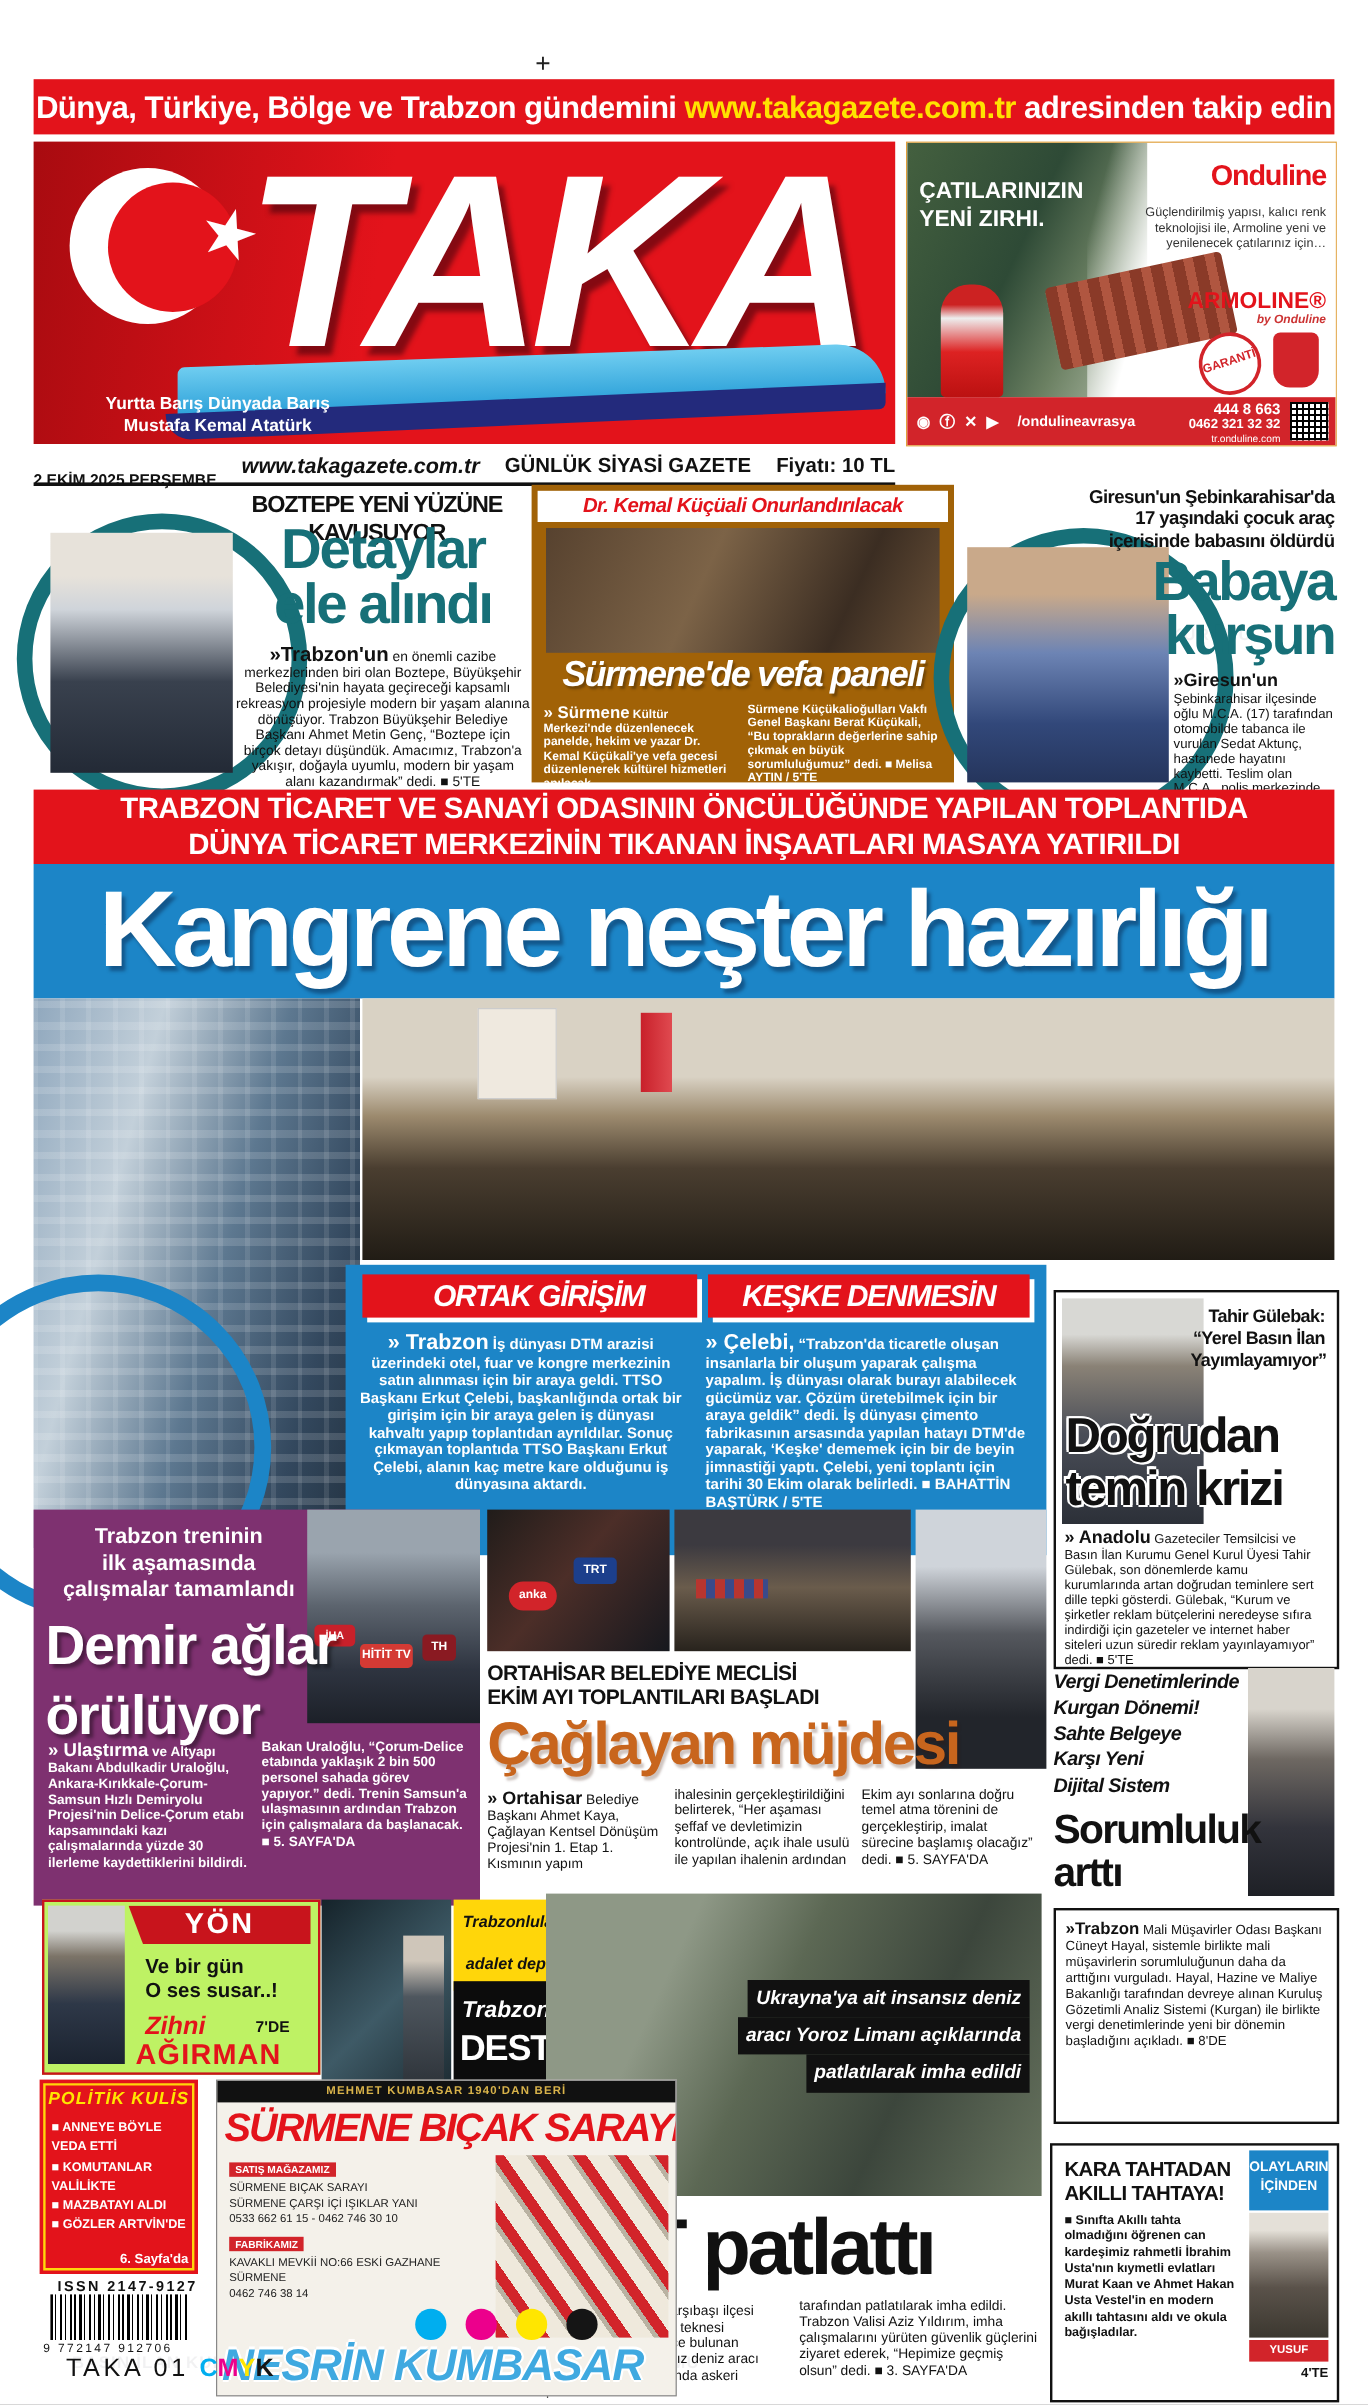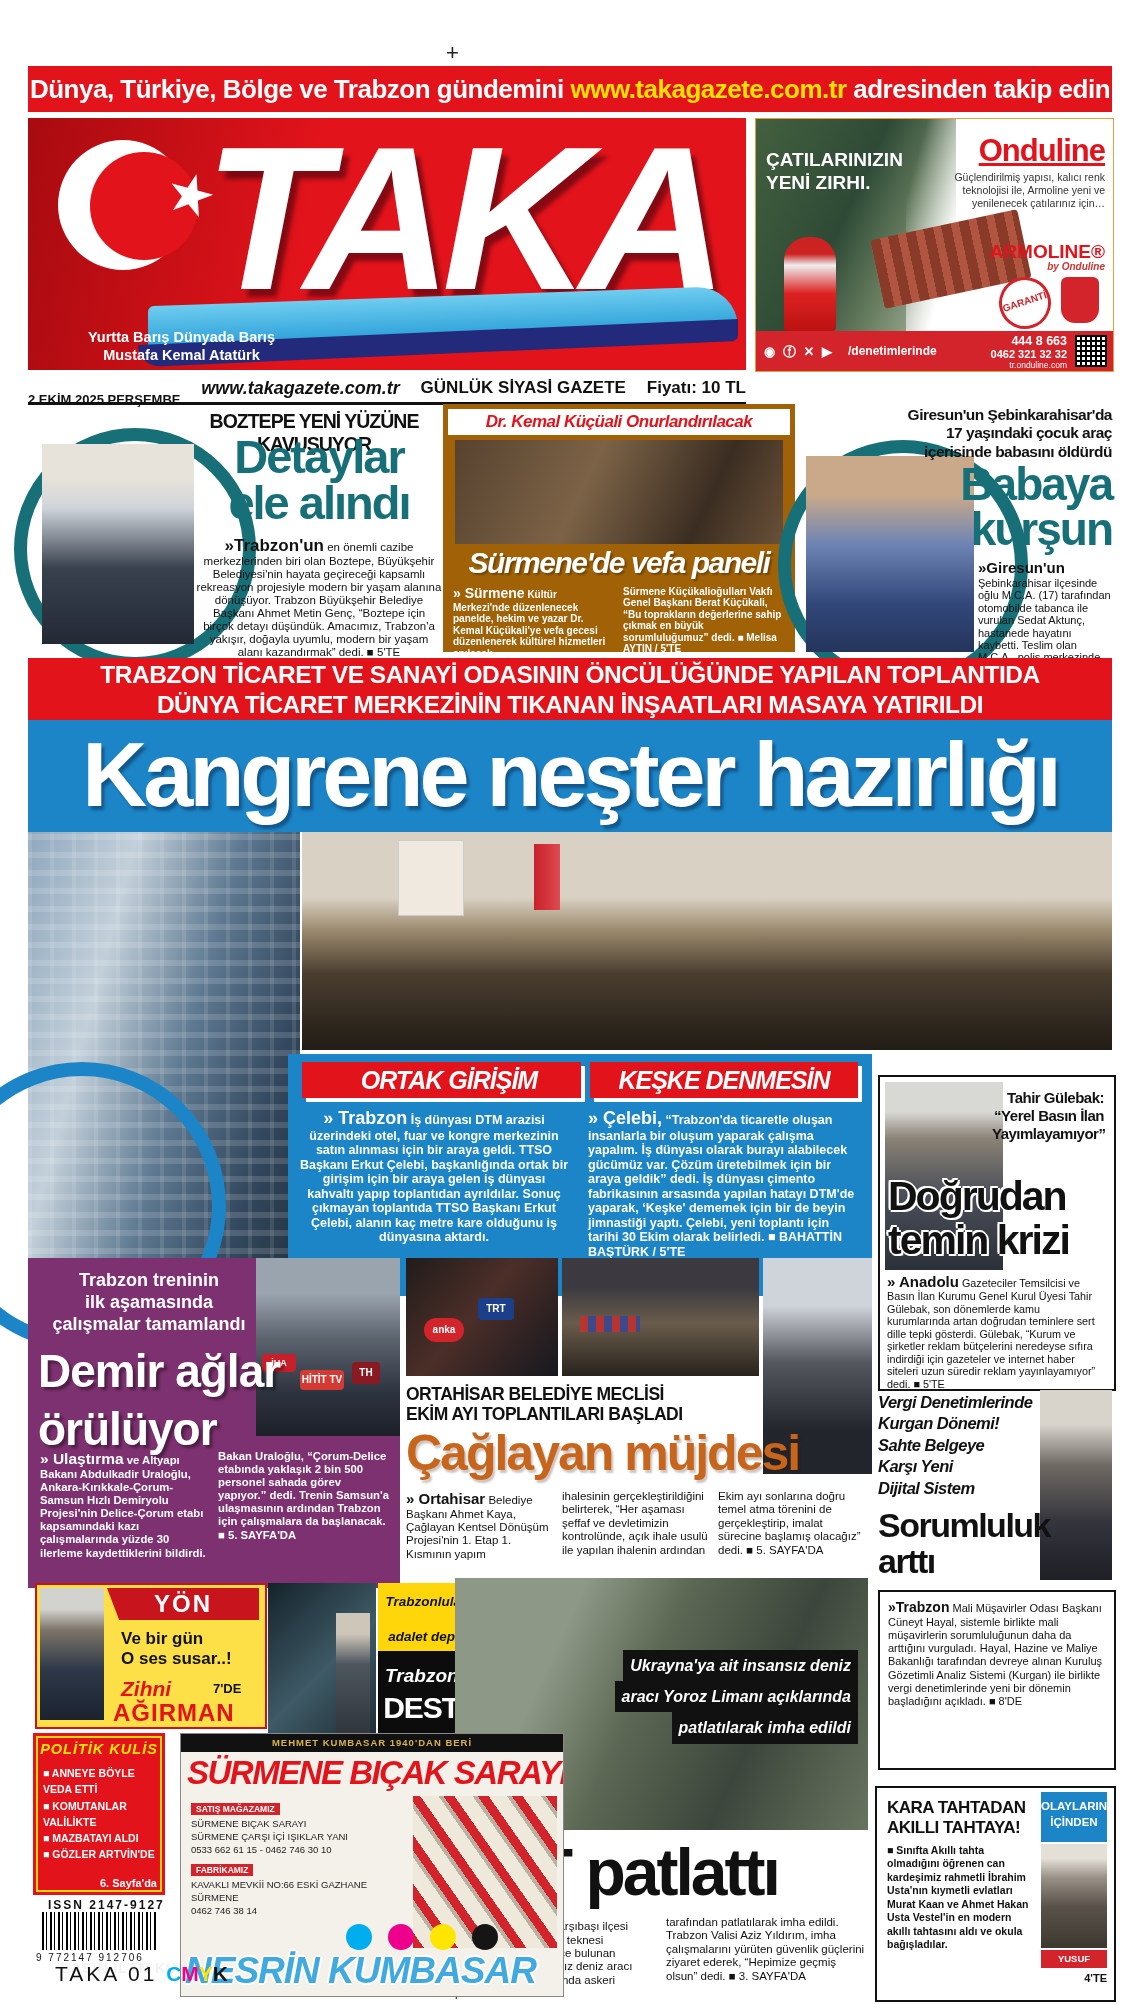--- a/index.html
+++ b/index.html
@@ -76,30 +76,30 @@
     <div class="abs" style="left:0;top:0;width:200px;height:212px;background:linear-gradient(115deg,#44603f,#2e4a36 45%,#6b8062 70%,#b9c4b2);"></div>
     <div class="abs" style="left:150px;top:0;width:210px;height:212px;background:linear-gradient(105deg,rgba(255,255,255,0) 0 8%,#fff 30%);"></div>
     <div class="abs b w" style="left:10px;top:30px;font-size:19px;line-height:1.2;">
       <div>ÇATILARINIZIN</div>
       <div>YENİ ZIRHI.</div>
     </div>
 
     <div class="abs" style="left:28px;top:118px;width:52px;height:94px;background:linear-gradient(180deg,#c22 0 18%,#eee 30%,#d22 60%,#b11);border-radius:24px 24px 4px 4px;"></div>
 
     <div class="abs" style="left:120px;top:105px;width:150px;height:70px;transform:rotate(-12deg);background:repeating-linear-gradient(90deg,#8a3a28 0 10px,#b05640 10px 18px);border-radius:4px;"></div>
-    <div class="abs b rt red" style="right:8px;top:14px;font-size:31px;letter-spacing:-1px;text-decoration:underline;">Onduline</div>
+    <div class="abs b rt red" style="right:8px;top:14px;font-size:24px;letter-spacing:-1px;">Onduline</div>
     <div class="abs rt" style="right:8px;top:52px;width:160px;font-size:10.5px;line-height:1.25;color:#333;">Güçlendirilmiş yapısı, kalıcı renk teknolojisi ile, Armoline yeni ve yenilenecek çatılarınız için…</div>
     <div class="abs b rt red" style="right:8px;top:122px;font-size:19px;">ARMOLINE®</div>
     <div class="abs b i rt" style="right:8px;top:142px;font-size:10px;color:#c33;">by Onduline</div>
     <div class="abs" style="right:62px;top:158px;width:46px;height:46px;border:3px solid #d2242a;border-radius:50%;transform:rotate(-18deg);color:#d2242a;font-weight:bold;font-size:10px;text-align:center;line-height:44px;background:#fff;">GARANTİ</div>
     <div class="abs" style="right:14px;top:158px;width:38px;height:46px;background:#d2242a;border-radius:6px 6px 14px 14px;"></div>
 
     <div class="abs" style="left:0;bottom:0;width:100%;height:40px;background:#d2242a;">
       <span class="abs w b" style="left:8px;top:12px;font-size:13px;letter-spacing:2px;">◉ ⓕ ✕ ▶</span>
-      <span class="abs w b" style="left:92px;top:13px;font-size:12px;">/denetimlerinde</span>
+      <span class="abs w b" style="left:92px;top:13px;font-size:12px;">/ondulineavrasya</span>
       <span class="abs w b rt" style="right:46px;top:3px;font-size:12.5px;">444 8 663</span>
       <span class="abs w b rt" style="right:46px;top:17px;font-size:11px;">0462 321 32 32</span>
       <span class="abs w rt" style="right:46px;top:29px;font-size:8.5px;">tr.onduline.com</span>
       <span class="abs qr" style="right:6px;top:4px;width:32px;height:32px;background-color:#fff;"></span>
     </div>
   </div>
 
   <div class="abs" style="left:28px;top:404px;width:412px;height:248px;">
     <div class="abs" style="left:-14px;top:24px;width:216px;height:216px;border-radius:50%;border:13px solid #177078;"></div>
     <div class="photo" style="left:14px;top:40px;width:152px;height:200px;background:linear-gradient(180deg,#e7e2da 0 18%,#cfd4da 32%,#39414e 62%,#232a36);"></div>
@@ -231,21 +231,21 @@
   <div class="photo" style="left:1040px;top:1390px;width:72px;height:190px;background:linear-gradient(180deg,#d8d4cc 0 18%,#6e6862 40%,#33343c 70%,#1e2026);"></div>
   <div class="abs b" style="left:878px;top:1506px;font-size:34px;letter-spacing:-1.5px;">Sorumluluk</div>
   <div class="abs b" style="left:878px;top:1542px;font-size:34px;letter-spacing:-1.5px;">arttı</div>
   <div class="abs" style="left:878px;top:1590px;width:234px;height:176px;border:2px solid #111;background:#fff;">
     <div class="abs" style="left:8px;top:7px;width:216px;font-size:11px;line-height:1.2;">
       <span class="b" style="font-size:14px;">»Trabzon</span>
       <span>Mali Müşavirler Odası Başkanı Cüneyt Hayal, sistemle birlikte mali müşavirlerin sorumluluğunun daha da arttığını vurguladı. Hayal, Hazine ve Maliye Bakanlığı tarafından devreye alınan Kuruluş Gözetimli Analiz Sistemi (Kurgan) ile birlikte vergi denetimlerinde yeni bir dönemin başladığını açıkladı. ■ 8'DE</span>
     </div>
   </div>
 
-  <div class="abs" style="left:35px;top:1583px;width:228px;height:142px;border:2px solid #c8141c;background:#fde047;">
+  <div class="abs" style="left:35px;top:1583px;width:228px;height:142px;border:2px solid #c8141c;background:#bef264;">
     <div class="photo" style="left:3px;top:3px;width:64px;height:132px;background:linear-gradient(180deg,#d2d2ce 0 16%,#7c7468 32%,#2e3848 62%,#1b2330);"></div>
     <div class="abs b ctr w" style="left:70px;top:3px;width:152px;height:32px;background:#c8141c;font-size:24px;line-height:32px;letter-spacing:2px;clip-path:polygon(0 0,100% 0,100% 100%,8% 100%);">YÖN</div>
     <div class="abs b" style="left:84px;top:44px;font-size:17px;">Ve bir gün</div>
     <div class="abs b" style="left:84px;top:64px;font-size:17px;">O ses susar..!</div>
     <div class="abs b i red" style="left:84px;top:92px;font-size:21px;">Zihni</div>
     <div class="abs b" style="left:176px;top:96px;font-size:13px;">7'DE</div>
     <div class="abs b red" style="left:76px;top:114px;font-size:24px;letter-spacing:1px;">AĞIRMAN</div>
   </div>
 
   <div class="photo" style="left:268px;top:1583px;width:108px;height:212px;background:linear-gradient(135deg,#15232a,#3e5a66 45%,#0e161b);">

